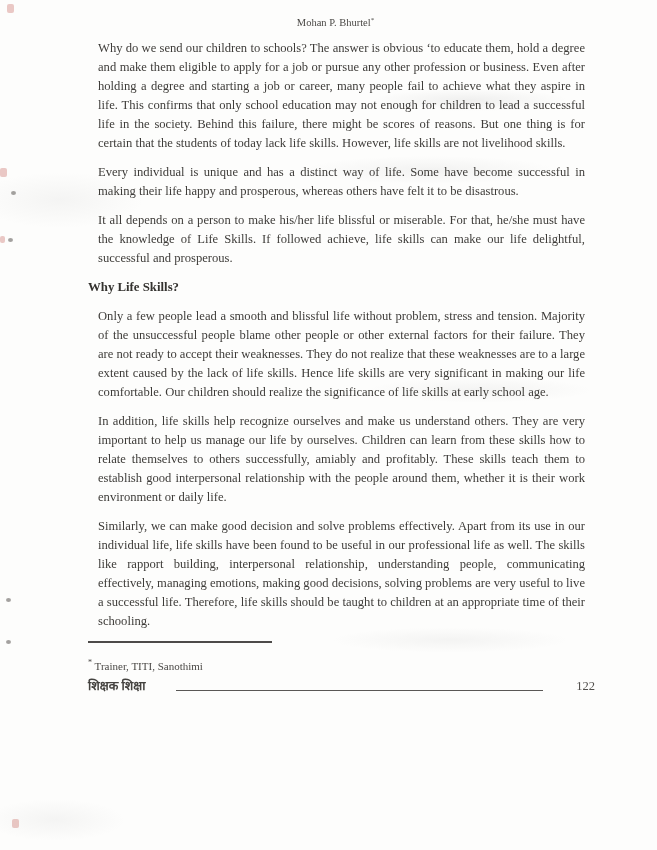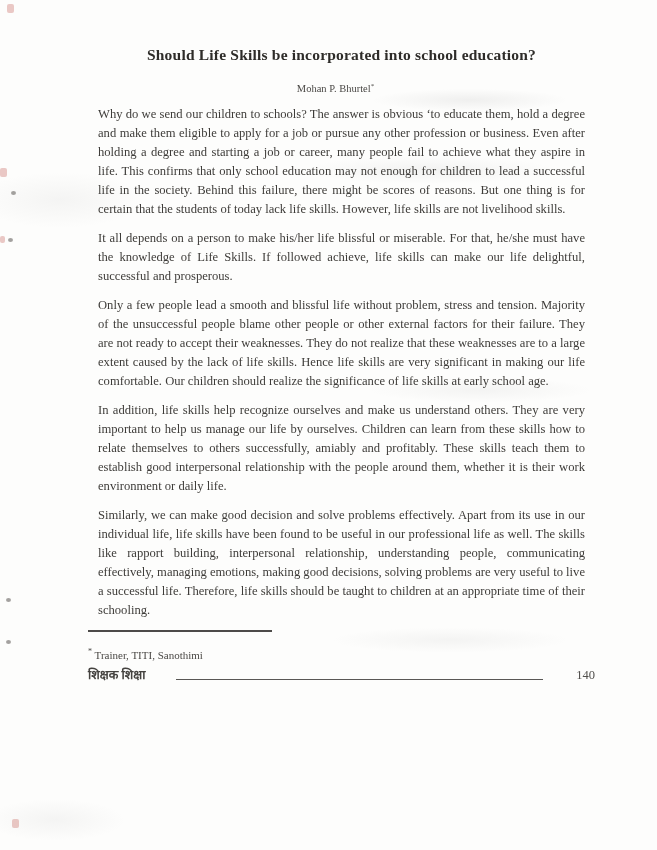--- a/index.html
+++ b/index.html
@@ -153,39 +153,40 @@
   <span class="speck dark m2"></span>
   <span class="speck dark m3"></span>
   <span class="speck dark m4"></span>
   <span class="speck red r1"></span>
   <span class="speck red r2"></span>
   <span class="speck red r3"></span>
   <span class="speck red r4"></span>
 
   <div class="content">
 
-    <h1 class="title">Should Life Skills be incorporated into school education?</h1>
 
     <div class="author"><span>Mohan P. Bhurtel</span><sup>*</sup></div>
 
     <div class="body-text">
 
       <p>Why do we send our children to schools? The answer is obvious ‘to educate them, hold a degree and make them eligible to apply for a job or pursue any other profession or business.  Even after holding a degree and starting a job or career, many people fail to achieve what they aspire in life. This confirms that only school education may not enough for children to lead a successful life in the society. Behind this failure, there might be scores of reasons. But one thing is for certain that the students of today lack life skills. However, life skills are not livelihood skills.</p>
+      <p>Every individual is unique and has a distinct way of life. Some have become successful in making their life happy and prosperous, whereas others have felt it to be disastrous.</p>
       <p class="gap">It all depends on a person to make his/her life blissful or miserable. For that, he/she must have the knowledge of Life Skills. If followed achieve, life skills can make our life delightful, successful and prosperous.</p>
 
+      <h2 class="heading second">Why Life Skills?</h2>
       <p>Only a few people lead a smooth and blissful life without problem, stress and tension. Majority of the unsuccessful people blame other people or other external factors for their failure. They are not ready to accept their weaknesses. They do not realize that these weaknesses are to a large extent caused by the lack of life skills. Hence life skills are very significant in making our life comfortable. Our children should realize the significance of life skills at early school age.</p>
       <p class="gap">In addition, life skills help recognize ourselves and make us understand others. They are very important to help us manage our life by ourselves. Children can learn from these skills how to relate themselves to others successfully, amiably and profitably. These skills teach them to establish good interpersonal relationship with the people around them, whether it is their work environment or daily life.</p>
       <p class="gap">Similarly, we can make good decision and solve problems effectively. Apart from its use in our individual life, life skills have been found to be useful in our professional life as well. The skills like rapport building, interpersonal relationship, understanding people, communicating effectively, managing emotions, making good decisions, solving problems are very useful to live a successful life. Therefore, life skills should be taught to children at an appropriate time of their schooling.</p>
 
     </div>
 
     <div class="footnote-rule"></div>
 
     <div class="footnote"><sup>*</sup> <span>Trainer, TITI, Sanothimi</span></div>
 
     <div class="journal-footer">
       <span class="journal-name">शिक्षक शिक्षा</span>
       <span class="footer-rule"></span>
-      <span class="page-number">140</span>
+      <span class="page-number">122</span>
     </div>
 
   </div>
 </div>
 
 </body></html>

